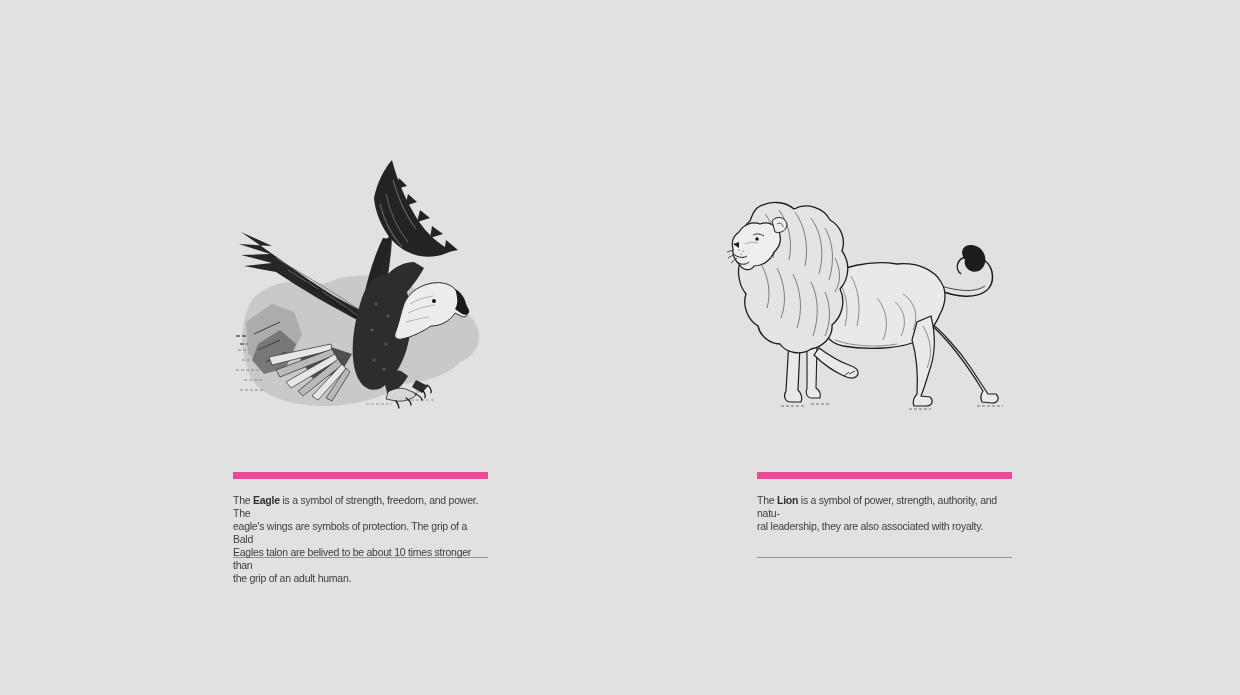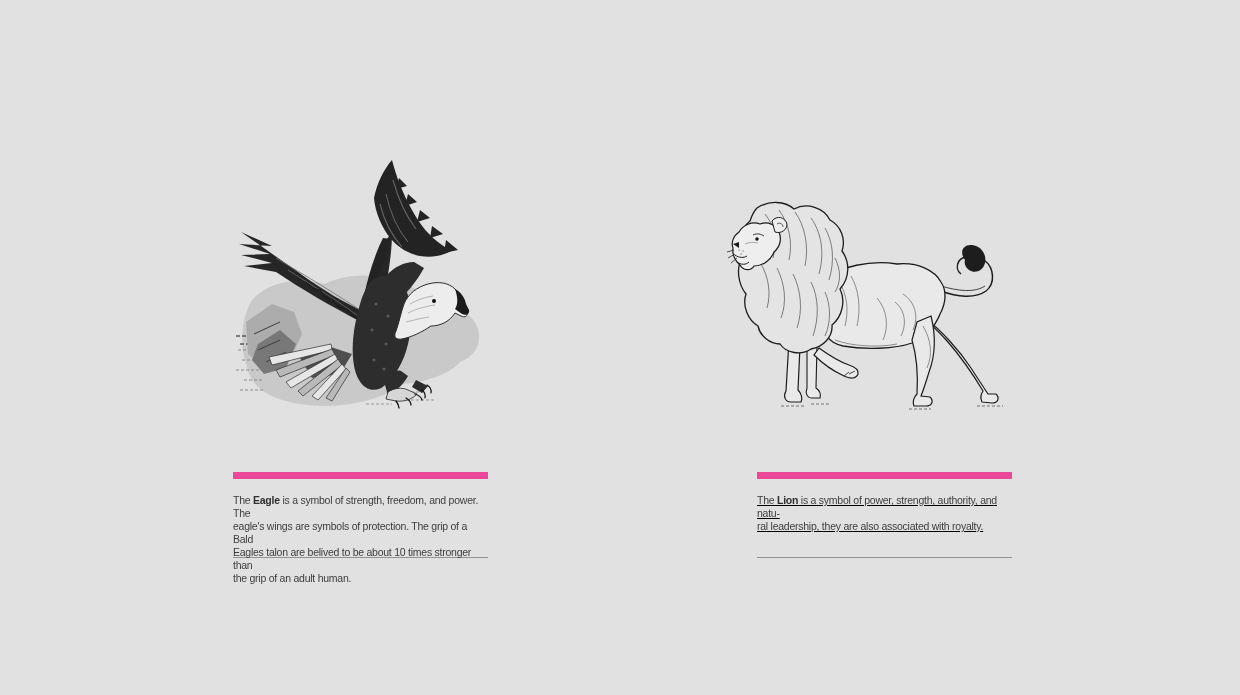--- a/index.html
+++ b/index.html
@@ -11,21 +11,21 @@
   .stage{position:absolute;inset:0;}
   .figure{position:absolute;}
   .figure svg{display:block;width:100%;height:100%;}
   .fig-eagle{left:236px;top:154px;width:250px;height:268px;}
   .fig-lion{left:727px;top:198px;width:285px;height:215px;}
   .caption-box{
     position:absolute;top:452px;height:86px;box-sizing:border-box;
     border-top:7px solid #ec4899;border-bottom:1px solid #919191;margin-top:20px;
   }
   .caption-box.eagle{left:233px;width:255px;}
-  .caption-box.lion{left:757px;width:255px;text-decoration:underline;}
+  .caption-box.lion{left:757px;width:255px;}
   .caption{
     margin:0;padding-top:15px;
     font-size:10.5px;line-height:13px;letter-spacing:-0.25px;
     color:#3d3d3d;white-space:pre-line;
   }
   .caption strong{font-weight:bold;color:#2f2f2f;}
 </style>
 </head>
 <body>
 

